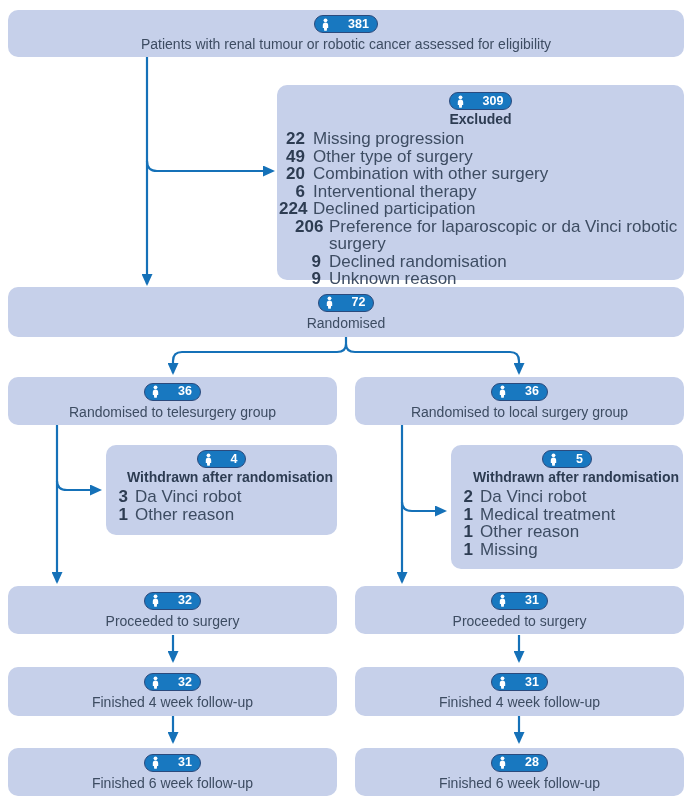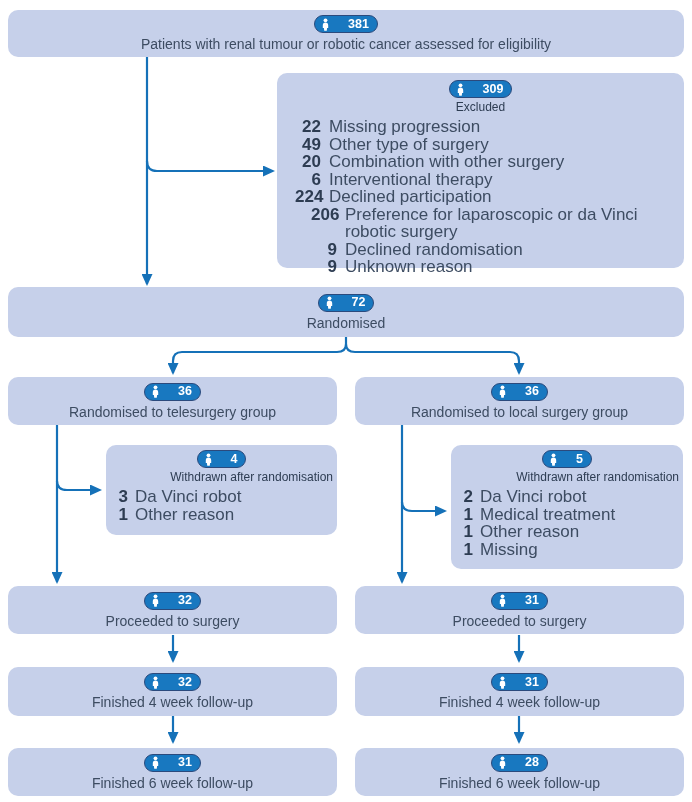--- a/index.html
+++ b/index.html
@@ -26,21 +26,21 @@
   .box-label{font-size:14px;line-height:16px;color:var(--text);}
   .badge{
     display:inline-flex;align-items:center;gap:18px;
     background:var(--badge-fill);border:1.5px solid var(--badge-border);
     border-radius:10px;height:18px;padding:0 8px 0 6px;box-sizing:border-box;
     color:#fff;font-weight:bold;font-size:12.5px;line-height:1;
   }
   .badge svg{display:block;}
   .badge-row{display:flex;justify-content:center;margin-top:7px;}
   .panel-title{
-    text-align:center;font-weight:normal;font-size:12px;line-height:19px;color:var(--strong-text);
+    text-align:center;font-weight:bold;font-size:14px;line-height:19px;color:var(--strong-text);
   }
   .panel-title.left{text-align:right;padding-left:8px;}
   .rows{margin-top:1px;}
   .row{display:flex;align-items:baseline;font-size:17px;line-height:17.5px;}
   .row .num{font-weight:bold;color:var(--strong-text);text-align:right;flex:0 0 auto;}
   .row .lbl{margin-left:8px;color:var(--text);}
   .excl .row .num{width:26px;}
   .excl .row.lvl1 .num{margin-left:16px;}
   .wd .row{padding-left:8px;}
   .wd .row .num{width:10px;}
@@ -79,21 +79,21 @@
     <span class="badge">
       <svg width="9" height="13" viewBox="0 0 10 14" fill="#fff">
           <circle cx="5" cy="2.3" r="2.1"></circle>
           <path d="M5 4.8c-2.1 0-3 1.3-3 3.1V11h1.2l.4 3h2.8l.4-3H8V7.9c0-1.8-.9-3.1-3-3.1z"></path>
         </svg>
       <span>381</span>
     </span>
     <div class="box-label">Patients with renal tumour or robotic cancer assessed for eligibility</div>
   </div>
 
-  <div class="box excl" style="left:277px;top:73px;width:407px;height:195px;padding:0 18px">
+  <div class="box excl" style="left:277px;top:85px;width:407px;height:195px;padding:0 2px">
     <div class="badge-row">
       <span class="badge">
         <svg width="9" height="13" viewBox="0 0 10 14" fill="#fff">
             <circle cx="5" cy="2.3" r="2.1"></circle>
             <path d="M5 4.8c-2.1 0-3 1.3-3 3.1V11h1.2l.4 3h2.8l.4-3H8V7.9c0-1.8-.9-3.1-3-3.1z"></path>
           </svg>
         <span>309</span>
       </span>
     </div>
     <div class="panel-title">Excluded</div>

